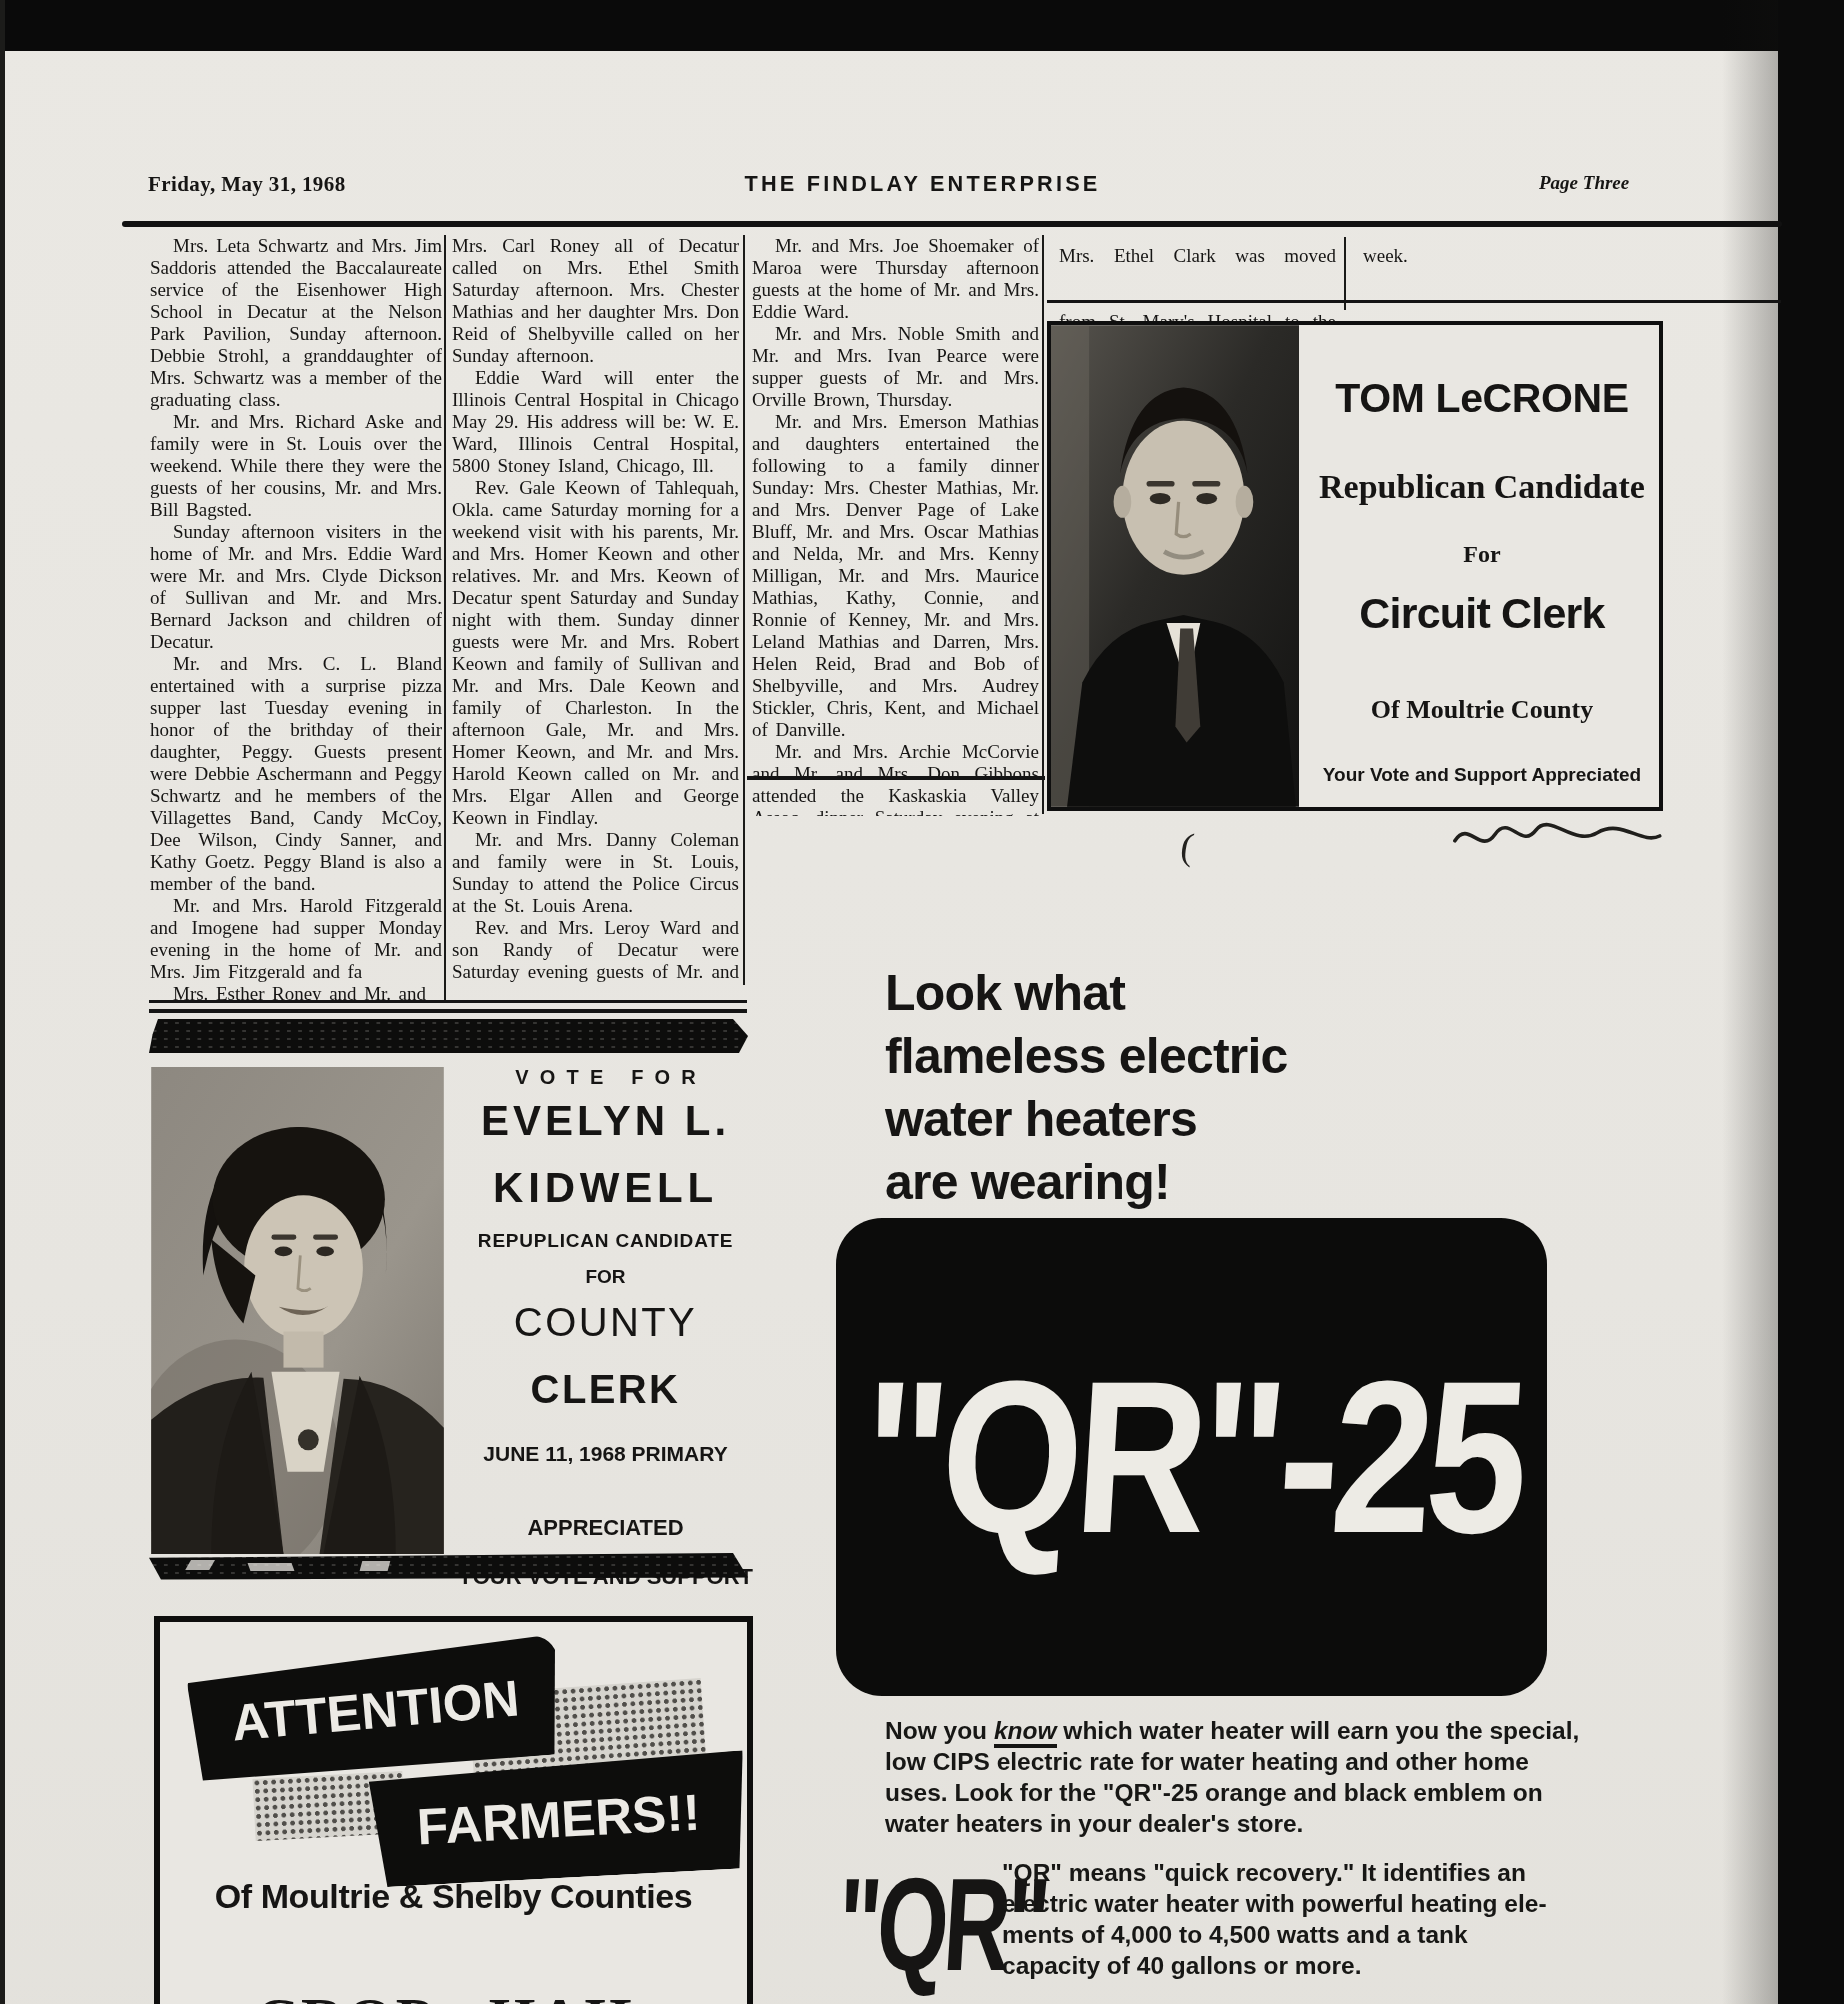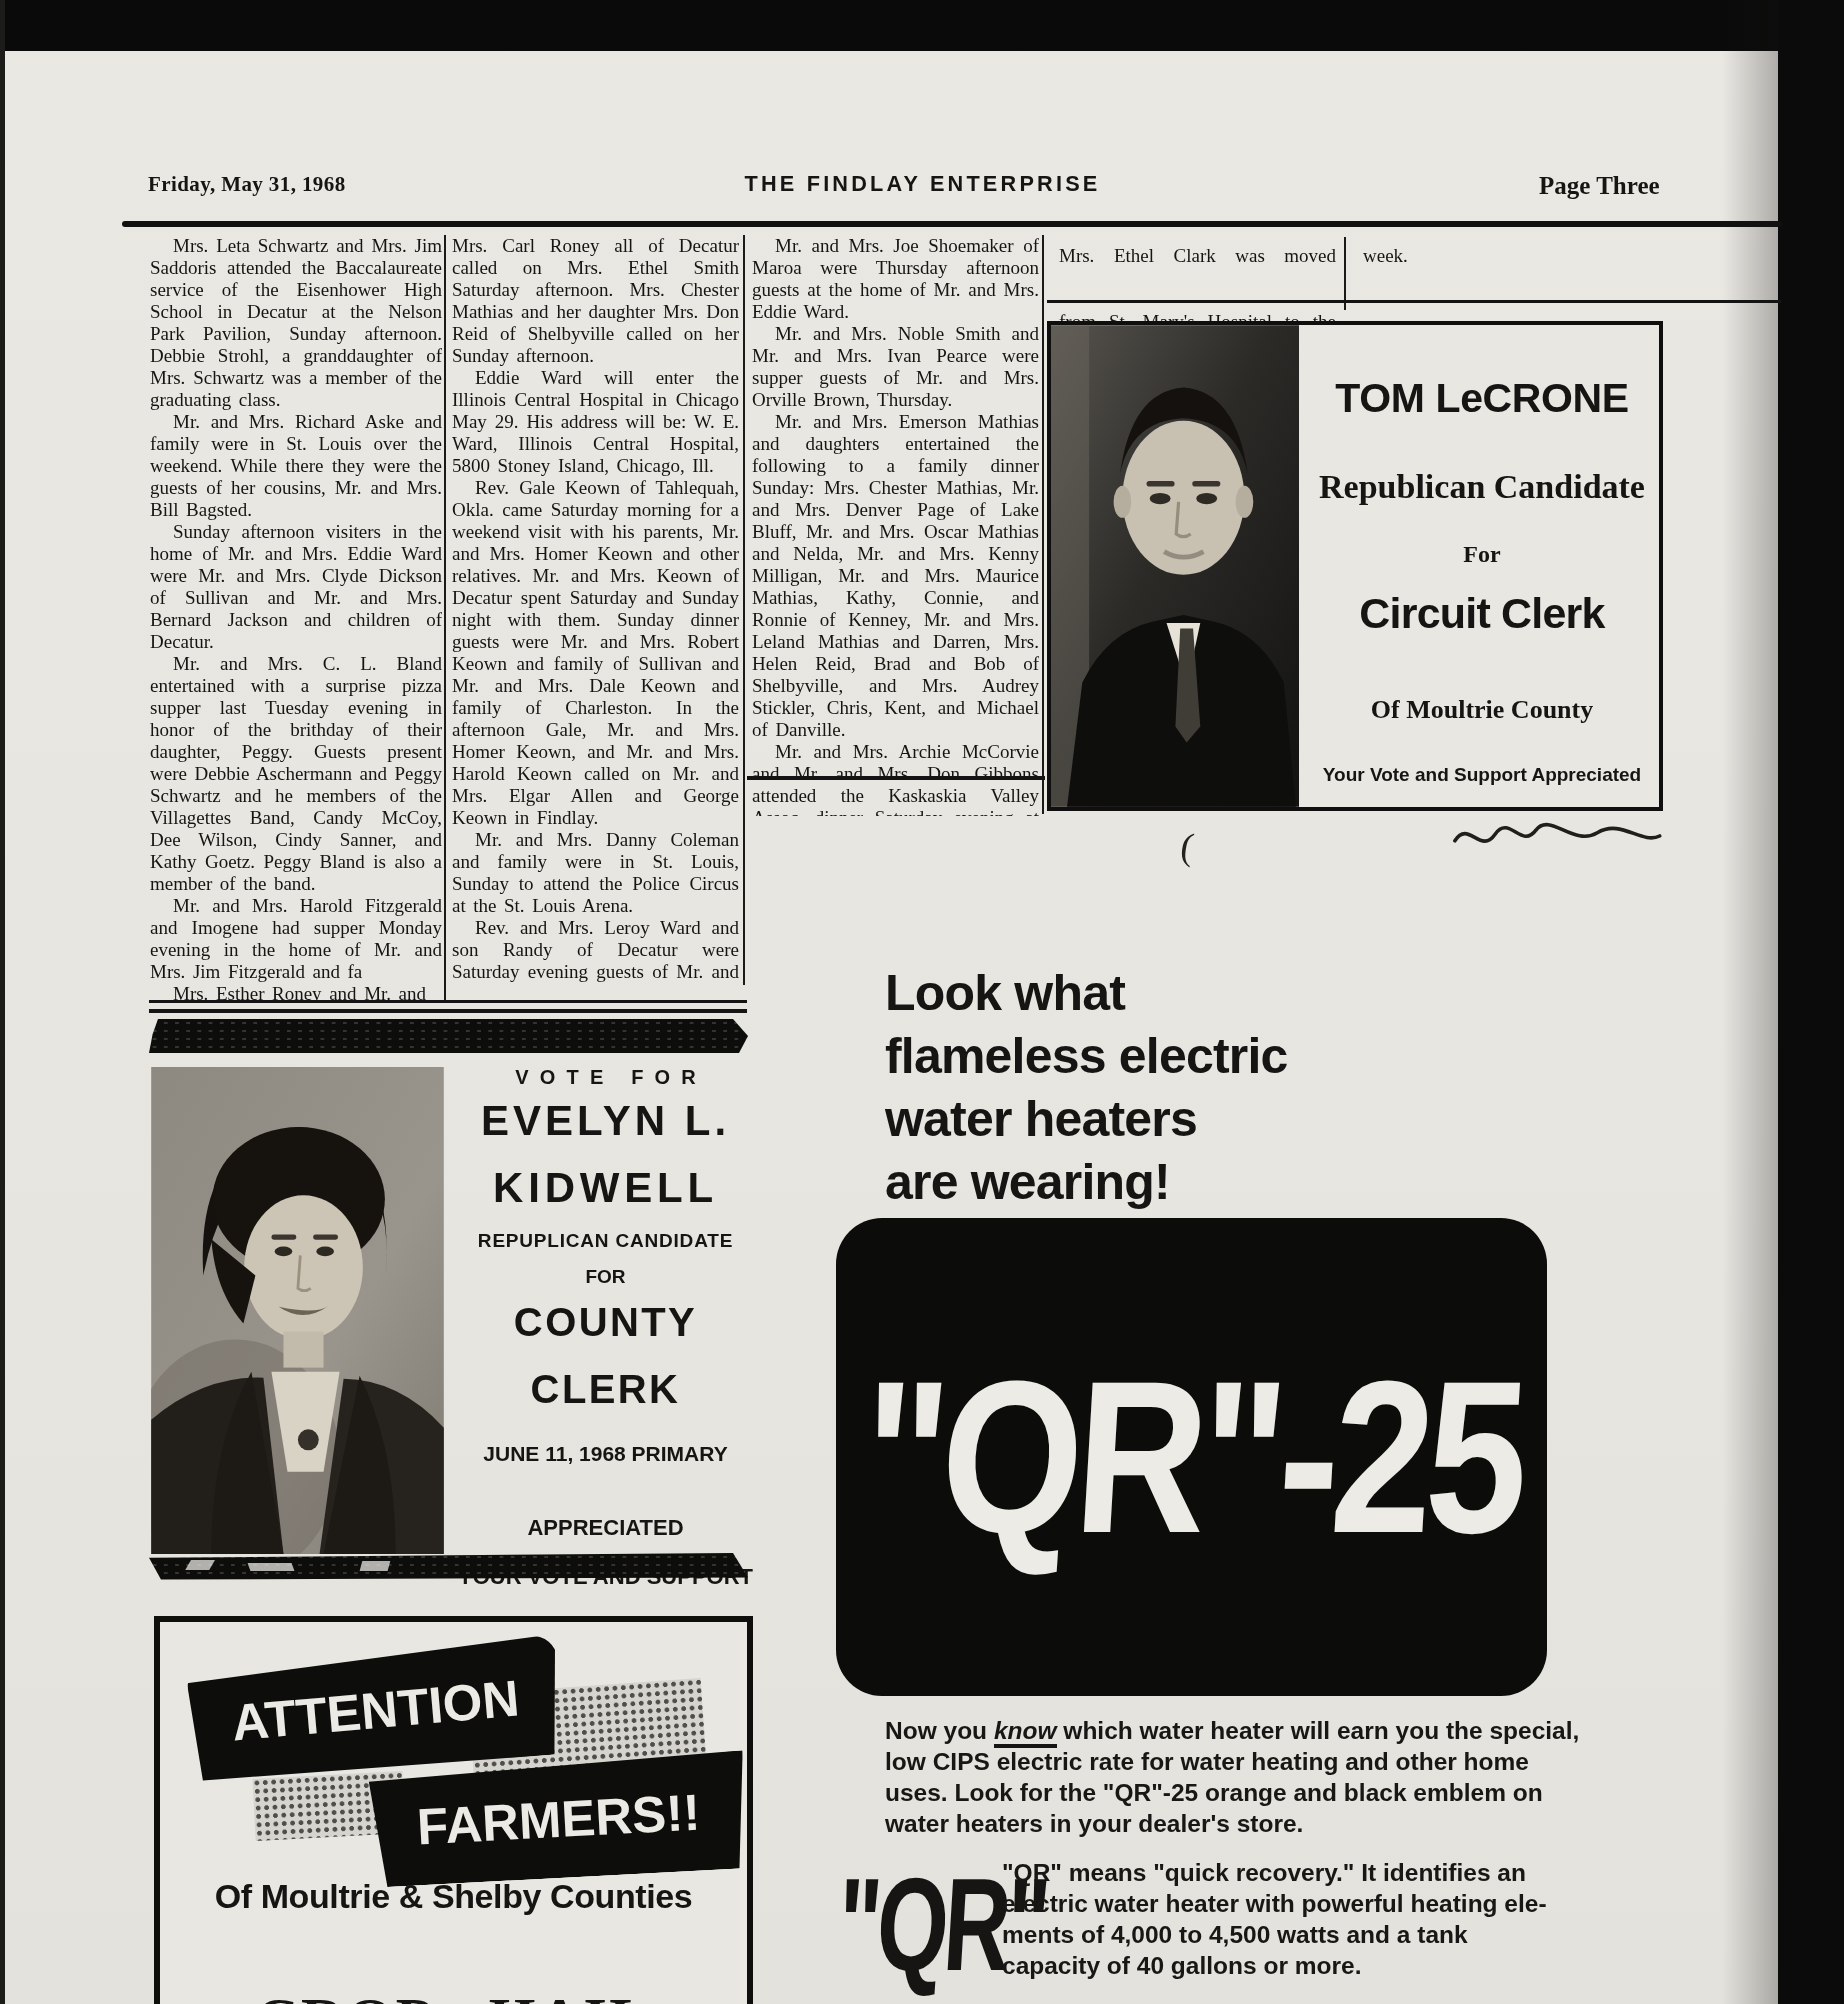--- a/index.html
+++ b/index.html
@@ -10,21 +10,21 @@
   
   #bar-top{left:0;top:0;width:1845px;height:51px;background:#0a0a0a;}
   #bar-right{right:0;top:0;width:67px;height:2867px;background:#0b0b0b;}
   #bar-left{left:0;top:0;width:4.8px;height:2867px;background:#1c1c1a;}
   #edge-shade{right:67px;top:0;width:56px;height:2867px;background:linear-gradient(90deg,transparent,rgba(20,20,18,.28));}
 
   
   #hdr-date{left:148px;top:172px;font-size:21px;font-weight:700;letter-spacing:0.4px;}
   #hdr-title{left:0;top:171px;width:1845px;text-align:center;font-family:"Liberation Sans",sans-serif;
              font-size:21.7px;font-weight:700;letter-spacing:3.2px;}
-  #hdr-page{left:1539px;top:172px;font-size:25px;font-weight:700;}
+  #hdr-page{left:1539px;top:172px;font-size:19px;font-weight:700;font-style:italic;}
   #hdr-rule{left:122px;top:221px;width:1660px;height:6.4px;background:#111;border-radius:3.2px;}
 
   
   .newscol{font-size:19px;line-height:22px;text-align:justify;word-spacing:2.8px;overflow:hidden;}
   .newscol p{margin:0;text-indent:23px;}
   .newscol p.cont{text-indent:0;}
   #col1{left:150px;top:235px;width:292px;height:768px;}
   #col2{left:452px;top:235px;width:287px;height:750px;}
   #col3{left:752px;top:235px;width:287px;height:581px;}
   .vrule{width:2.4px;background:#1a1a18;}
@@ -59,21 +59,21 @@
   
   .kd-black{background-color:#0d0d0c;background-image:radial-gradient(rgba(232,230,224,.18) 22%,transparent 24%);background-size:11.2px 8px;}
   #kd-banner{left:149px;top:1019px;width:599px;height:34px;clip-path:polygon(1.5% 0,97.5% 0,100% 50%,98.5% 100%,0 100%,.6% 45%);}
   #kd-photo{left:151px;top:1067px;width:293px;height:487px;}
   .kd-txt{left:457px;width:297px;text-align:center;font-family:"Liberation Sans",sans-serif;font-weight:700;}
   #kd-vote{top:1066px;font-size:20px;letter-spacing:11.2px;text-indent:11.2px;}
   #kd-n1{top:1097px;font-size:42px;font-weight:900;letter-spacing:4px;}
   #kd-n2{top:1164px;font-size:42px;font-weight:900;letter-spacing:4.8px;}
   #kd-cand{top:1230px;font-size:19px;letter-spacing:0.8px;}
   #kd-for{top:1266px;font-size:19px;}
-  #kd-o1{top:1300px;font-size:40px;font-weight:700;letter-spacing:2.4px;}
+  #kd-o1{top:1300px;font-size:40px;font-weight:400;letter-spacing:2.4px;}
   #kd-o2{top:1367px;font-size:40px;font-weight:900;letter-spacing:2.4px;}
   #kd-primary{top:1442px;font-size:21px;}
   #kd-s1{top:1564px;font-size:22px;}
   #kd-s2{top:1515px;font-size:22px;}
   #kd-strip{left:149px;top:1553px;width:599px;height:26.5px;clip-path:polygon(0 18%,97.5% 0,100% 92%,2% 100%);}
   .kd-smudge{background:rgba(233,231,226,.75);}
   #kd-sm1{left:188px;top:1560px;width:24px;height:10.4px;transform:skewX(-30deg);}
   #kd-sm2{left:249px;top:1563px;width:44px;height:8px;transform:skewX(20deg);}
   #kd-sm3{left:361px;top:1561px;width:28px;height:9.6px;transform:skewX(-15deg);}
 

